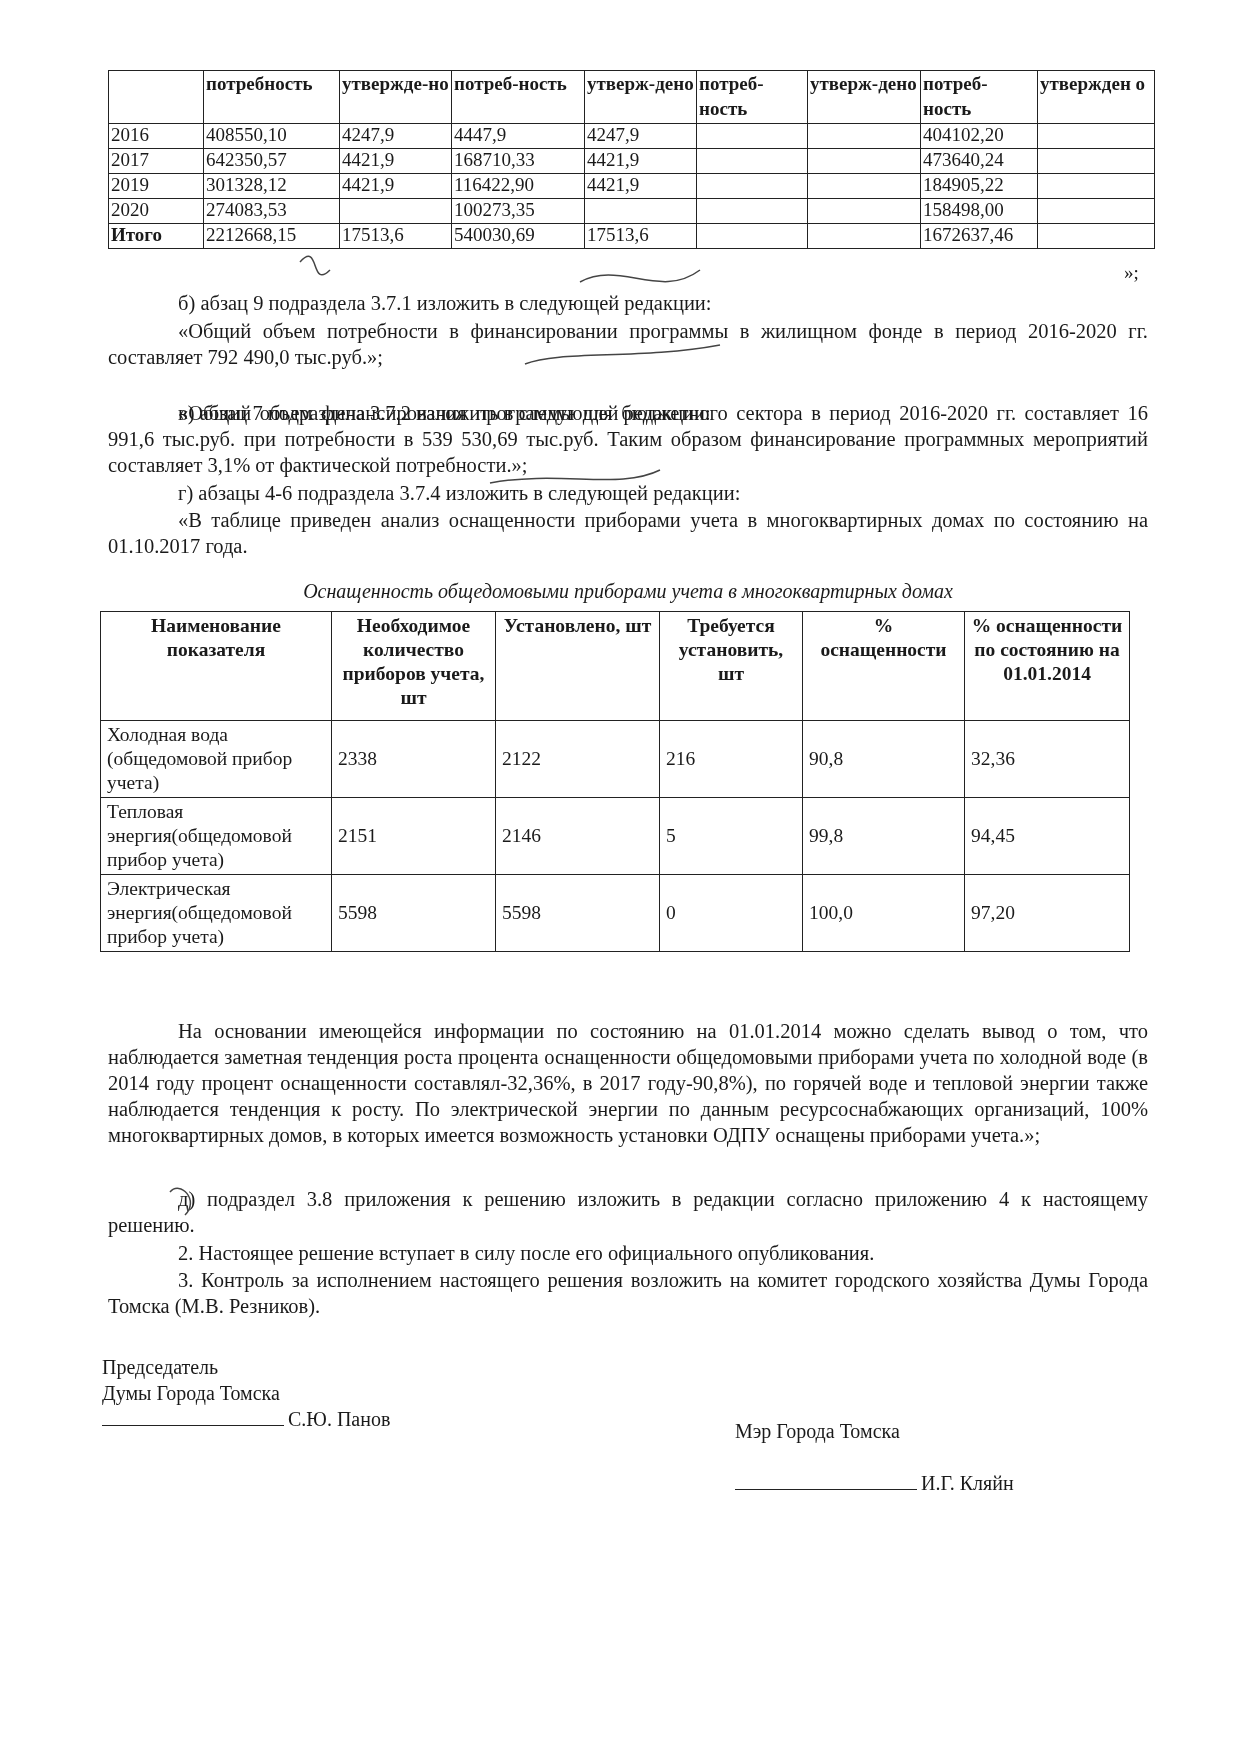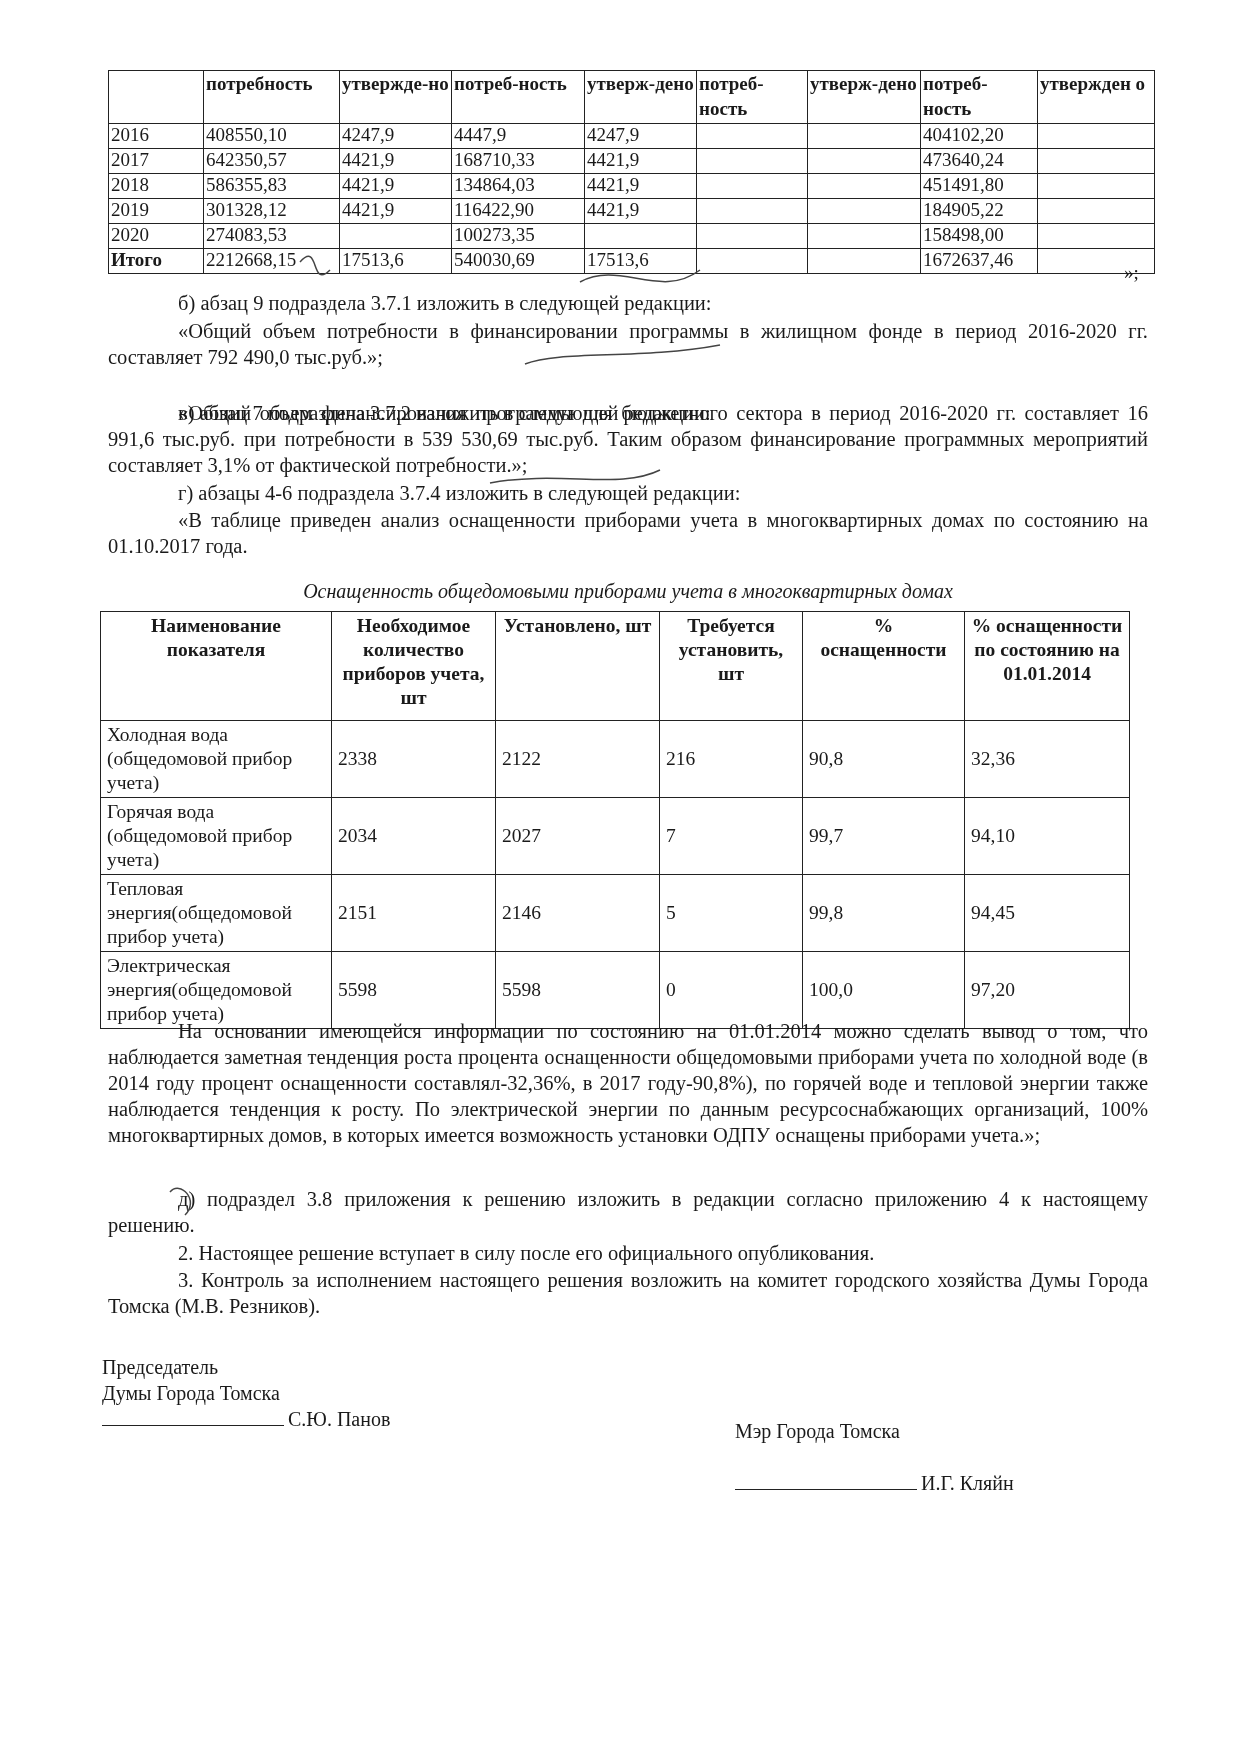--- a/index.html
+++ b/index.html
@@ -92,31 +92,20 @@
       <td>642350,57</td>
       <td>4421,9</td>
       <td>168710,33</td>
       <td>4421,9</td>
       <td></td>
       <td></td>
       <td>473640,24</td>
       <td></td>
     </tr>
     <tr>
-      <td>2018</td>
-      <td>586355,83</td>
-      <td>4421,9</td>
-      <td>134864,03</td>
-      <td>4421,9</td>
-      <td></td>
-      <td></td>
-      <td>451491,80</td>
-      <td></td>
-    </tr>
-    <tr>
       <td>2019</td>
       <td>301328,12</td>
       <td>4421,9</td>
       <td>116422,90</td>
       <td>4421,9</td>
       <td></td>
       <td></td>
       <td>184905,22</td>
       <td></td>
     </tr>
@@ -167,28 +156,20 @@
     </tr>
     <tr>
       <td class="name">Холодная вода (общедомовой прибор учета)</td>
       <td>2338</td>
       <td>2122</td>
       <td>216</td>
       <td>90,8</td>
       <td>32,36</td>
     </tr>
     <tr>
-      <td class="name">Горячая вода (общедомовой прибор учета)</td>
-      <td>2034</td>
-      <td>2027</td>
-      <td>7</td>
-      <td>99,7</td>
-      <td>94,10</td>
-    </tr>
-    <tr>
       <td class="name">Тепловая энергия(общедомовой прибор учета)</td>
       <td>2151</td>
       <td>2146</td>
       <td>5</td>
       <td>99,8</td>
       <td>94,45</td>
     </tr>
     <tr>
       <td class="name">Электрическая энергия(общедомовой прибор учета)</td>
       <td>5598</td>

